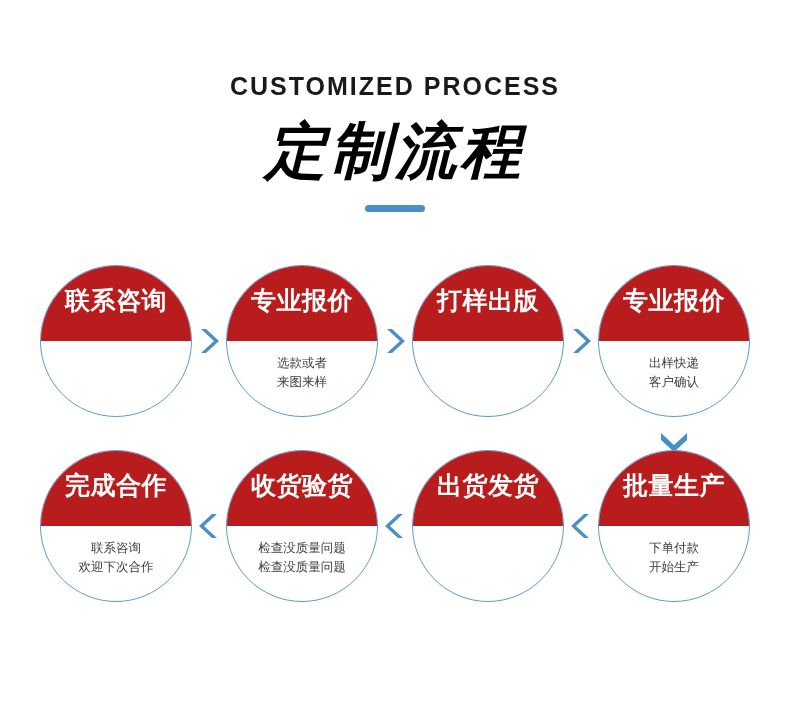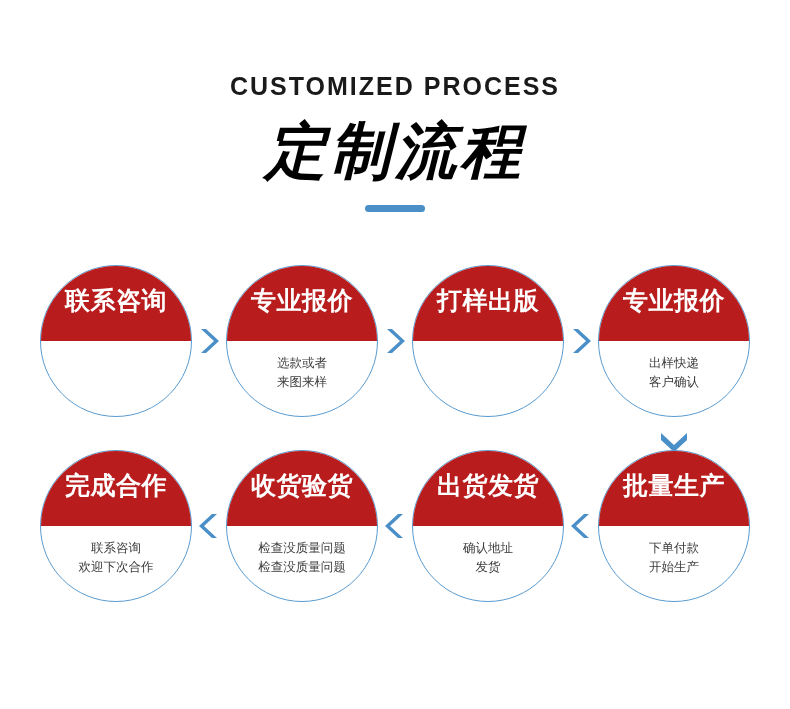--- a/index.html
+++ b/index.html
@@ -194,24 +194,20 @@
     <div class="chev">
       <svg width="22" height="30" viewBox="0 0 22 30">
           <path d="M19 3 L6 15 L19 27 L14 27 L1 15 L14 3 Z" fill="#4a8fc7"></path>
         </svg>
     </div>
 
     <div class="node">
       <div class="node-top">
         <span class="node-title">出货发货</span>
       </div>
-      <div class="node-bottom">
-        <span class="node-desc">确认地址</span>
-        <span class="node-desc">发货</span>
-      </div>
     </div>
 
     <div class="chev">
       <svg width="22" height="30" viewBox="0 0 22 30">
           <path d="M19 3 L6 15 L19 27 L14 27 L1 15 L14 3 Z" fill="#4a8fc7"></path>
         </svg>
     </div>
 
     <div class="node">
       <div class="node-top">

